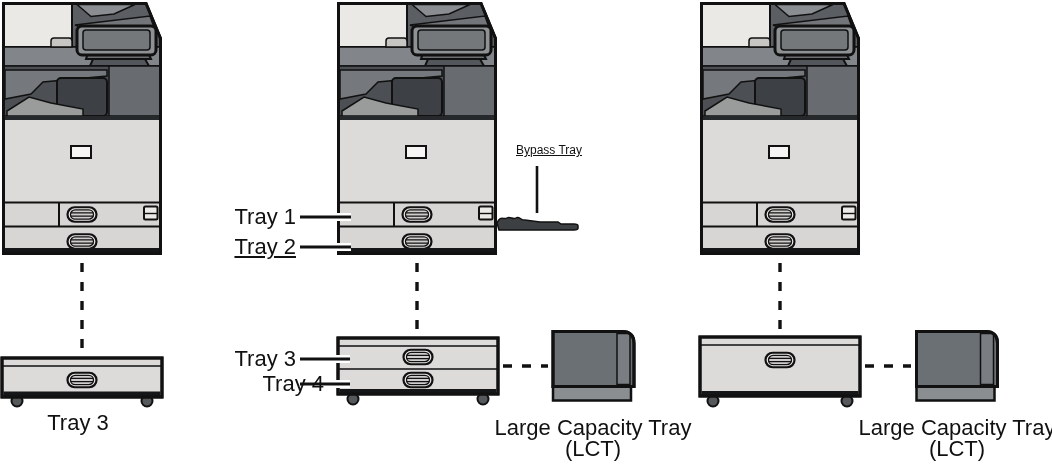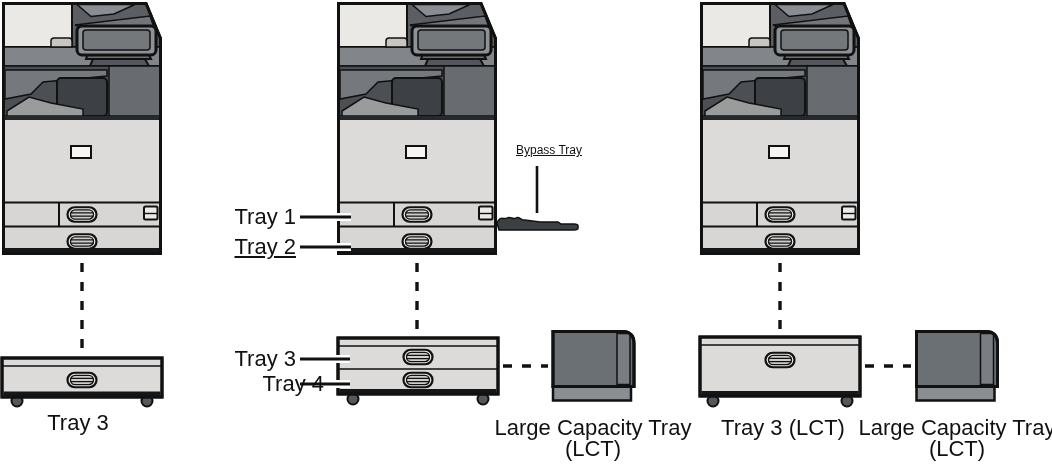--- a/index.html
+++ b/index.html
@@ -174,20 +174,19 @@
 
   <div class="label right-anchor" style="left:296px;top:348px;">Tray 3</div>
 
   <div class="label right-anchor" style="left:296px;top:373px;margin-left:28px;">Tray 4</div>
 
   <div class="label center-anchor" style="left:593px;top:417px;">
     <div>Large Capacity Tray</div>
     <div>(LCT)</div>
   </div>
 
-  <div class="label center-anchor" style="left:783px;top:417px;">Tray 3 (LCT)</div>
 
   <div class="label center-anchor" style="left:957px;top:417px;">
     <div>Large Capacity Tray</div>
     <div>(LCT)</div>
   </div>
 
 </div>
 
 </body></html>

